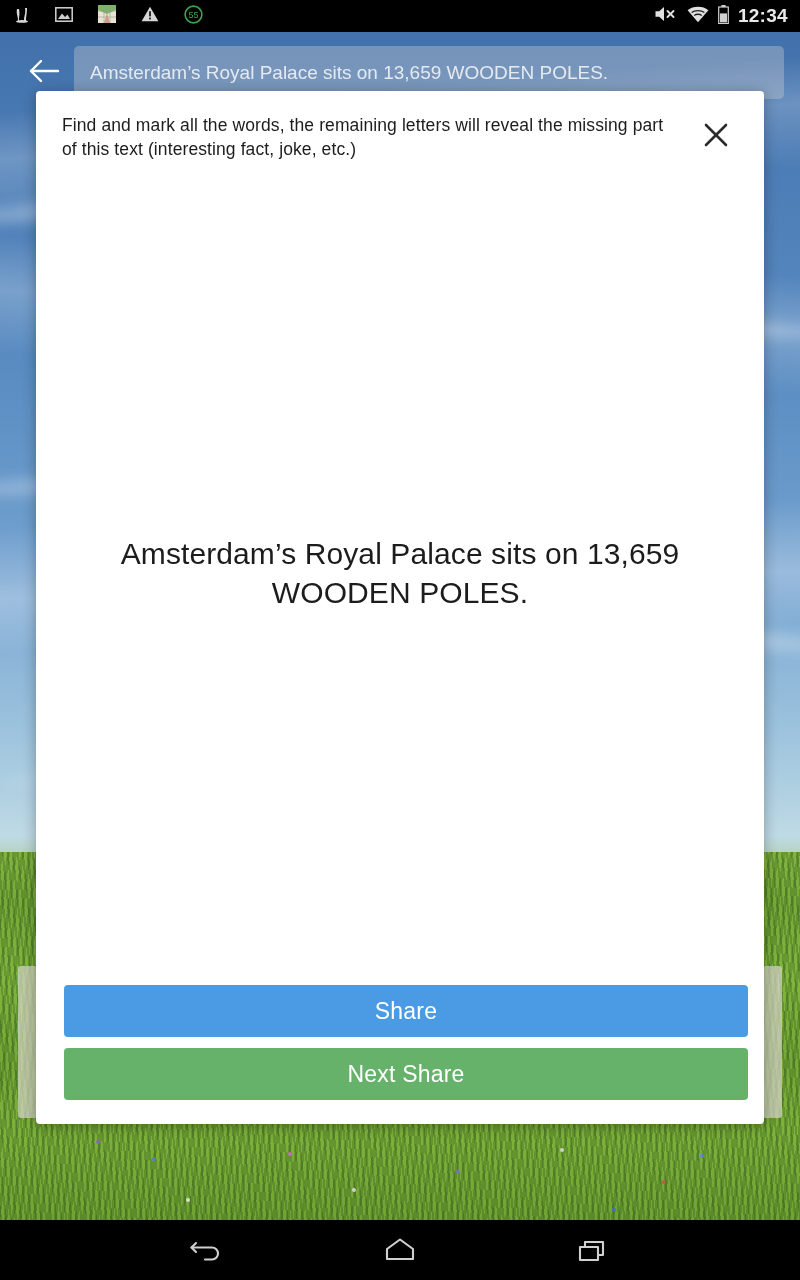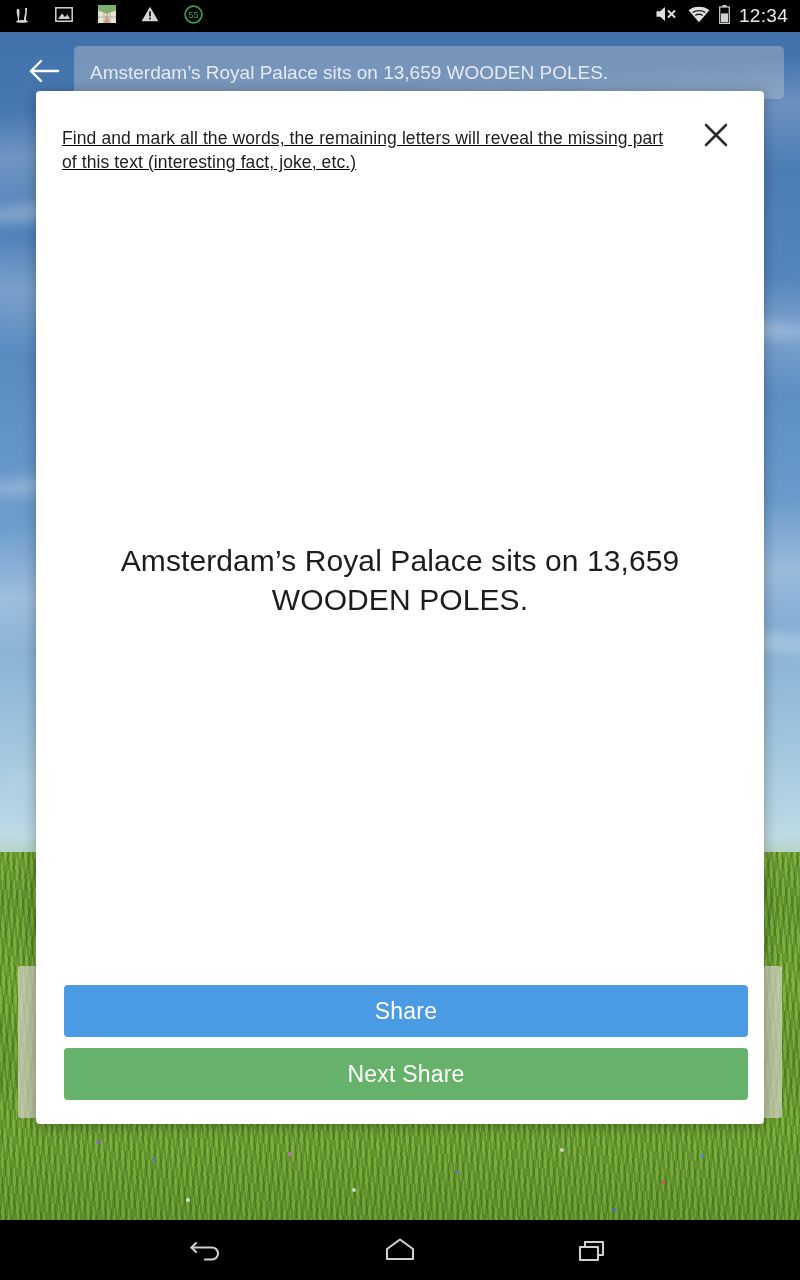--- a/index.html
+++ b/index.html
@@ -36,21 +36,21 @@
       linear-gradient(180deg, #7fae3e 0%, #6fa135 14%, #7cb03c 34%, #6d9e33 56%, #79ab39 76%, #68982f 100%);
   }
   .petal { position:absolute; width:4px; height:4px; border-radius:50%; opacity:.85; }
 
   
   .statusbar {
     position:absolute; left:0; top:0; width:800px; height:32px;
     background:#000; display:flex; align-items:center; z-index:40;
   }
   .sb-left { display:flex; align-items:center; gap:25px; padding-left:14px; }
-  .sb-right { margin-left:auto; display:flex; align-items:center; gap:9px; padding-right:12px; }
+  .sb-right { margin-left:auto; display:flex; align-items:center; gap:9px; padding-right:12px;font-weight:bold; }
   .sb-time { color:#e9e9e9; font-size:19px; letter-spacing:.3px; }
 
   
   .appbar { position:absolute; left:0; top:32px; width:800px; height:72px; z-index:10; }
   .back-arrow { position:absolute; left:28px; top:26px; width:32px; height:26px; }
   .title-pill {
     position:absolute; left:74px; top:14px; width:710px; height:53px;
     background:rgba(190,196,205,0.42); border-radius:5px;
     display:flex; align-items:center; padding:0 16px;
   }
@@ -72,21 +72,21 @@
     background:#7a4a28; border-radius:2px; opacity:.9;
   }
 
   
   .dialog {
     position:absolute; left:36px; top:91px; width:728px; height:1033px;
     background:#fff; border-radius:4px; z-index:30;
     box-shadow:0 2px 14px rgba(0,0,0,0.30);
     display:flex; flex-direction:column;
   }
-  .dlg-header { position:relative; padding:35px 24px 0 26px; min-height:70px;text-decoration:underline; }
+  .dlg-header { position:relative; padding:22px 24px 0 26px; min-height:70px; }
   .dlg-instruction {
     font-size:17.5px; color:#1d1d1d; line-height:1.38;
     width:620px; letter-spacing:.1px;
   }
   .close-btn {
     position:absolute; right:30px; top:26px; width:36px; height:36px;
     display:flex; align-items:center; justify-content:center; cursor:pointer;
   }
   .dlg-body {
     flex:1; display:flex; align-items:center; justify-content:center; padding:0 30px;

